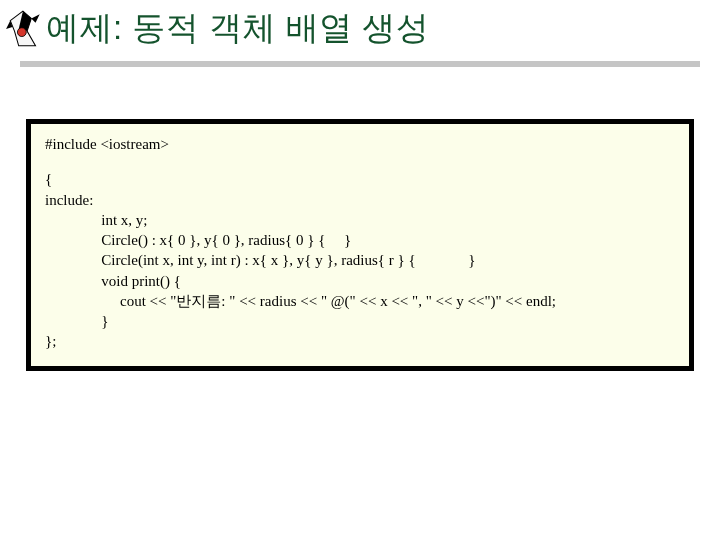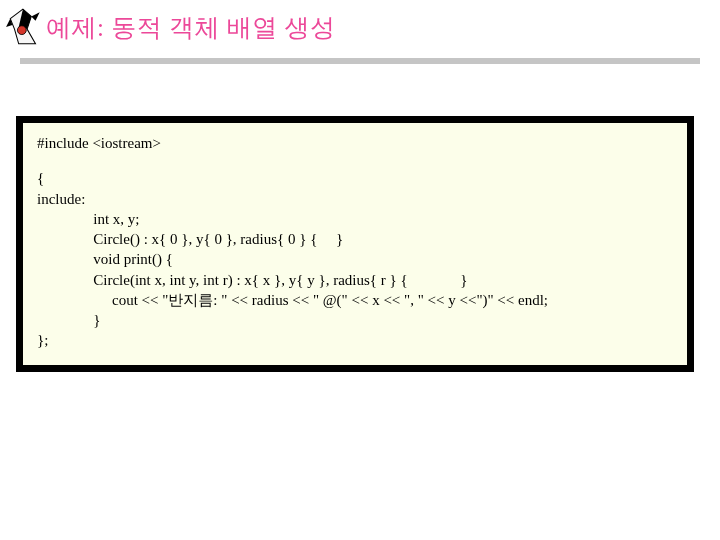--- a/index.html
+++ b/index.html
@@ -22,35 +22,35 @@
     align-items: center;
     padding: 6px 10px 0 4px;
   }
   .logo {
     width: 42px;
     height: 42px;
     margin-right: 0px;
     flex-shrink: 0;
   }
   .title {
-    font-size: 25px;
-    color: #ec4899;
-    font-family: Liberation Serif, serif;
+    font-size: 33px;
+    color: #14532d;
+    font-family: Liberation Sans, sans-serif;
     font-weight: 400;
     letter-spacing: 0.5px;
   }
   .rule {
     height: 6px;
     background: #c5c5c5;
     margin: 10px 20px 0 20px;
   }
   .code-box {
-    margin: 52px 26px 0 16px;
+    margin: 52px 26px 0 26px;
     background: #fcfeea;
-    border: 7px solid #000000;
+    border: 5px solid #000000;
     padding: 10px 14px 14px 14px;
     font-family: "Times New Roman", Times, serif;
     font-size: 15px;
     line-height: 1.35;
     color: #000;
   }
   .code-box .l {
     white-space: pre;
   }
   .code-box .blk {
@@ -78,20 +78,20 @@
 
   <div class="rule"></div>
 
   <div class="code-box">
     <div class="l">#include &lt;iostream&gt;</div>
     <div class="blk"></div>
     <div class="l">{</div>
     <div class="l">include:</div>
     <div class="l">               int x, y;</div>
     <div class="l">               Circle() : x{ 0 }, y{ 0 }, radius{ 0 } {     }</div>
+    <div class="l">               Circle(int x, int y, int r) : x{ x }, y{ y }, radius{ r } {              }</div>
     <div class="l">               void print() {</div>
-    <div class="l">               Circle(int x, int y, int r) : x{ x }, y{ y }, radius{ r } {              }</div>
     <div class="l">                    cout &lt;&lt; "반지름: " &lt;&lt; radius &lt;&lt; " @(" &lt;&lt; x &lt;&lt; ", " &lt;&lt; y &lt;&lt;")" &lt;&lt; endl;</div>
     <div class="l">               }</div>
     <div class="l">};</div>
   </div>
 
 </div>
 
 </body></html>

